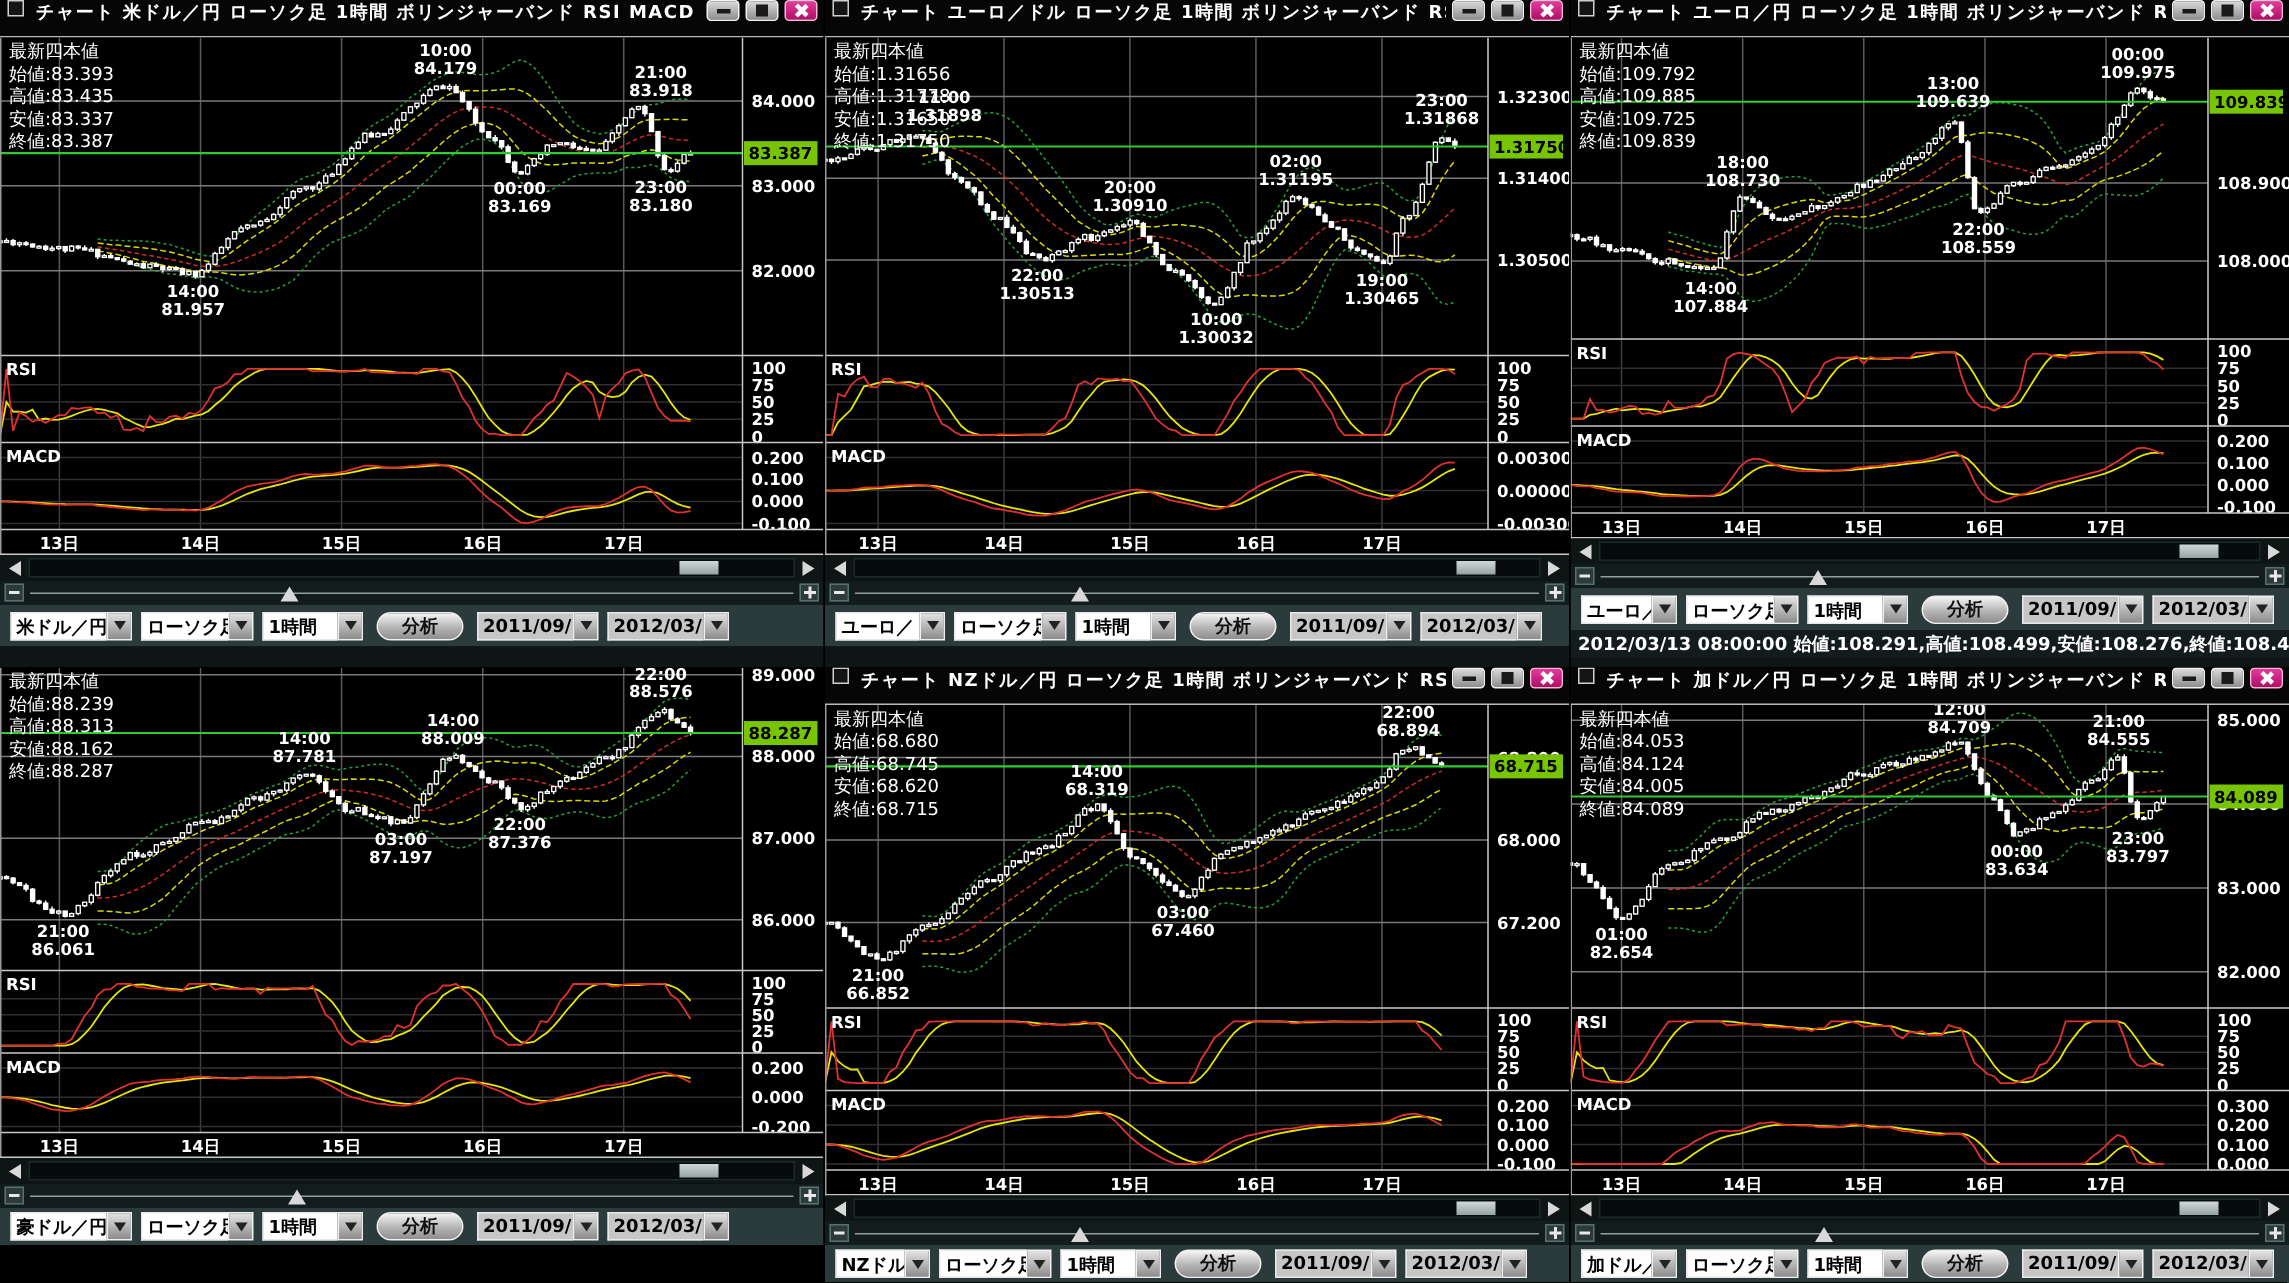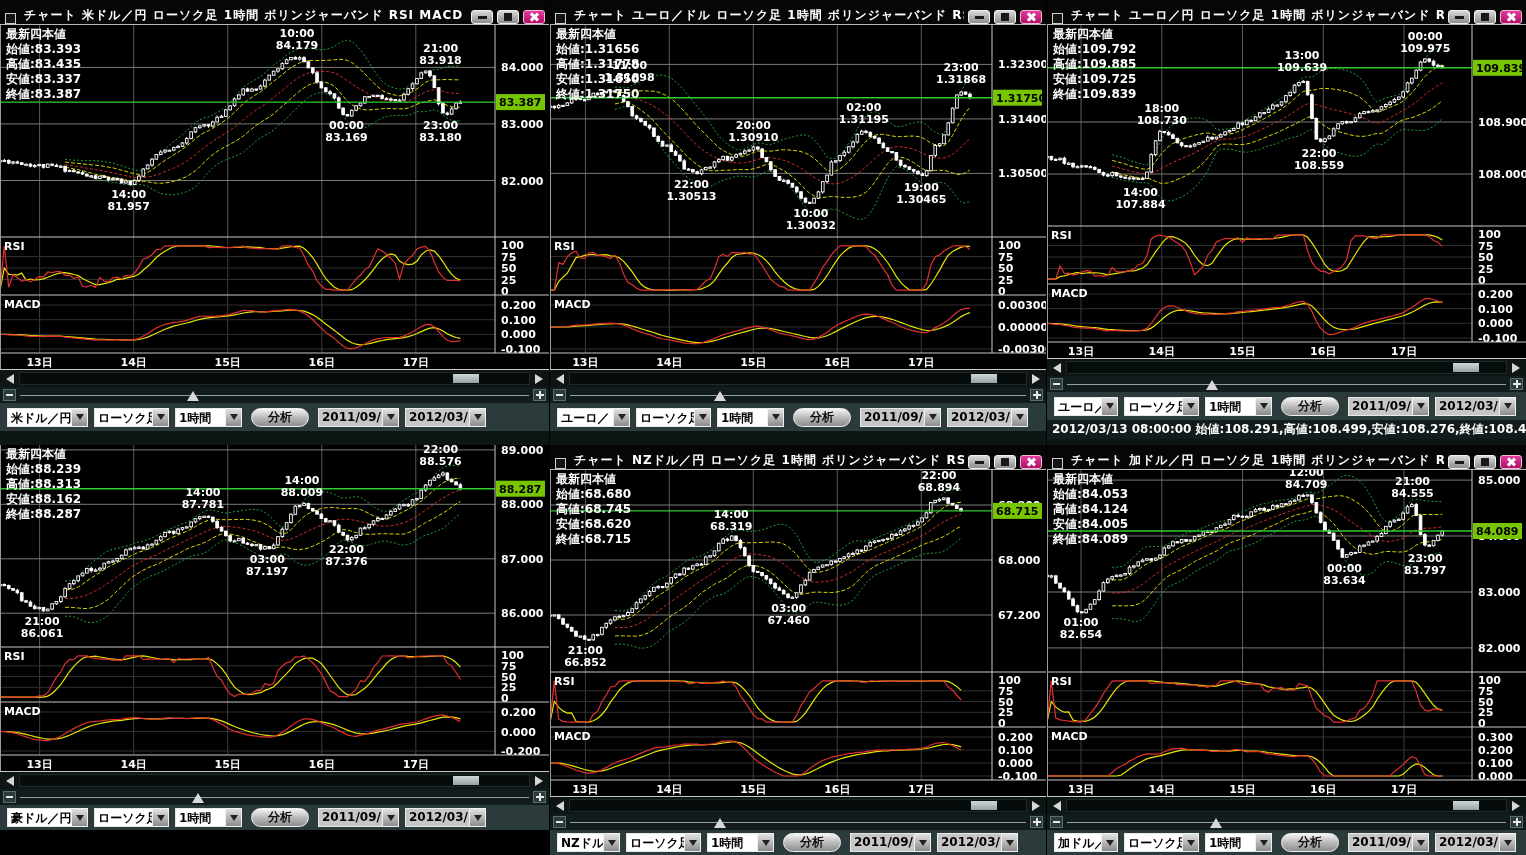--- a/index.html
+++ b/index.html
@@ -1,36 +1,36 @@
 <!DOCTYPE html>
 <html><head>
 <meta charset="utf-8">
 <style>
   html,body{margin:0;padding:0;background:#000;}
   *{box-sizing:border-box;}
   body{font-family:"DejaVu Sans",sans-serif;}
   #grid{display:grid;grid-template-columns:549px 496px 479px;grid-template-rows:445px 410px;column-gap:1px;width:1526px;height:855px;background:#000;}
   .panel{display:flex;flex-direction:column;background:#000;overflow:hidden;}
   
-  .titlebar{height:25px;background:#060606;display:flex;align-items:flex-end;padding:0 4px 0 5px;border-bottom:1px solid #b9b9b9;flex:0 0 25px;}
+  .titlebar{height:25px;background:#060606;display:flex;align-items:flex-start;padding:0 4px 0 5px;border-bottom:1px solid #b9b9b9;flex:0 0 25px;}
   .app-icon{width:11px;height:11px;border:1px solid #cfcfcf;background:#141414;margin-right:8px;flex:0 0 11px;}
   .title{color:#fff;font-size:12px;font-weight:bold;white-space:nowrap;overflow:hidden;letter-spacing:1px;flex:1;}
   .winbtns{display:flex;gap:4px;margin-left:4px;}
   .wbtn{width:22px;height:14px;border-radius:3px;display:flex;align-items:center;justify-content:center;background:linear-gradient(#d9d9d9,#8e8e8e);border:1px solid #f2f2f2;cursor:pointer;}
   .wbtn.close{background:linear-gradient(#e43a9b,#b00e67);border-color:#f7bada;}
   .glyph-min{width:9px;height:3px;background:#1a1a1a;}
   .glyph-max{width:8px;height:8px;background:#1a1a1a;}
   .glyph-x{position:relative;width:10px;height:10px;}
   .glyph-x::before,.glyph-x::after{content:"";position:absolute;left:4px;top:0;width:2.6px;height:10px;background:#fff;}
   .glyph-x::before{transform:rotate(45deg);}
   .glyph-x::after{transform:rotate(-45deg);}
   
   .chart-area{position:relative;flex:0 0 auto;background:#000;}
   .chart-area svg{display:block;}
-  .ohlc{position:absolute;top:2px;left:6px;color:#fff;font-size:12px;font-weight:bold;line-height:15px;white-space:nowrap;pointer-events:none;}
+  .ohlc{position:absolute;top:2px;left:6px;color:#fff;font-size:12px;font-weight:normal;line-height:15px;white-space:nowrap;pointer-events:none;}
   svg text{font-family:"DejaVu Sans",sans-serif;}
   .ax{fill:#fff;font-size:11px;font-weight:bold;}
   .ann{fill:#fff;font-size:11px;font-weight:bold;text-anchor:middle;}
   .xl{fill:#fff;font-size:11px;font-weight:bold;text-anchor:middle;}
   .plab{fill:#fff;font-size:11px;font-weight:bold;}
   .badge{fill:#000;font-size:11px;font-weight:bold;}
   
   .scrollrow{height:17px;flex:0 0 17px;background:#0d1515;display:flex;align-items:center;padding:0 3px;}
   .sarr{width:14px;height:13px;display:flex;align-items:center;justify-content:center;cursor:pointer;}
   .tri-left{width:0;height:0;border-top:5px solid transparent;border-bottom:5px solid transparent;border-right:8px solid #d8d8d8;}

